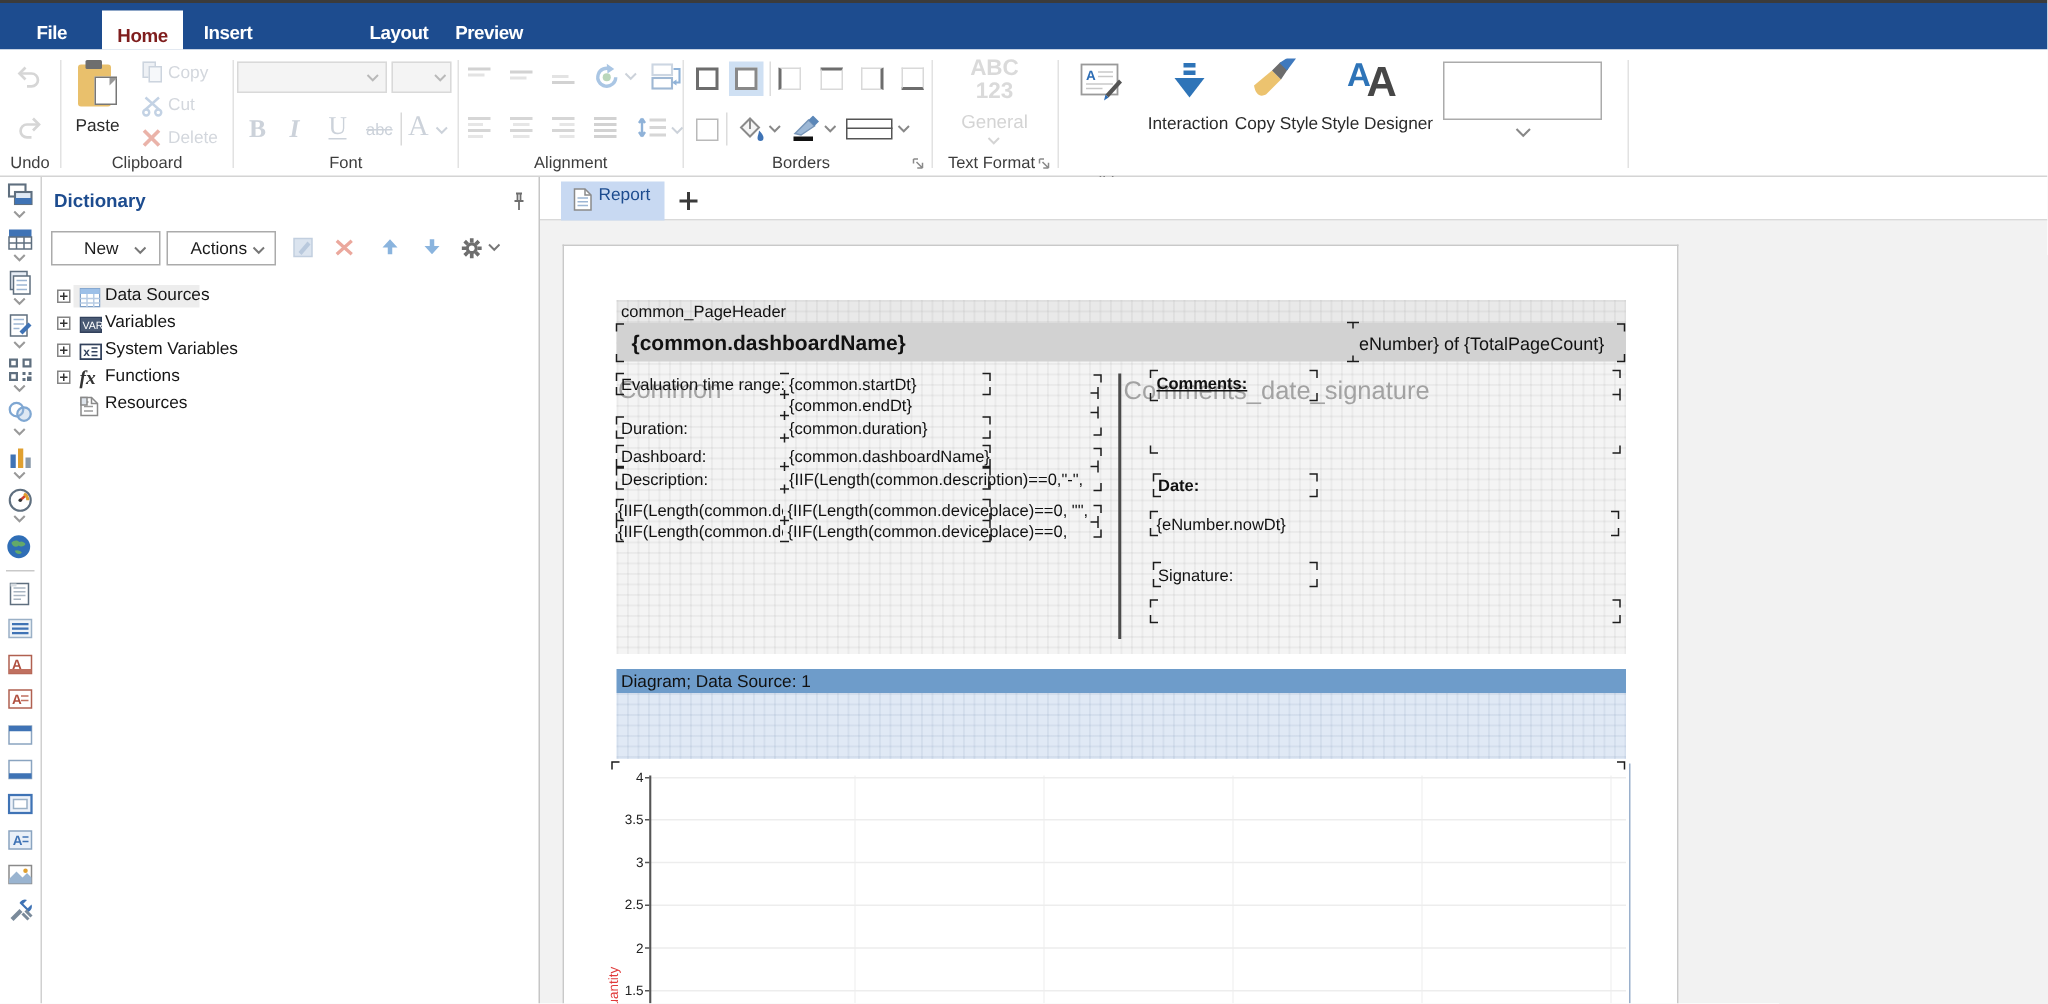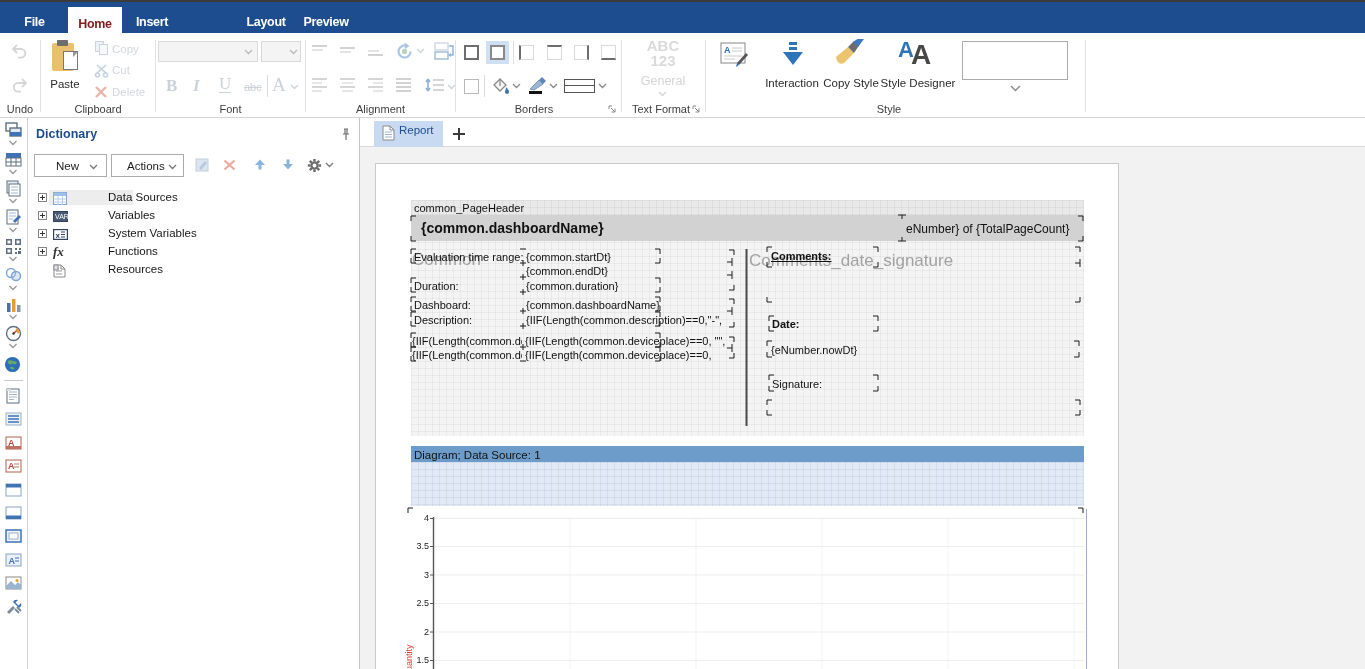--- a/index.html
+++ b/index.html
@@ -25,21 +25,21 @@
 #dict{left:28px;top:118px;width:332px;height:551px;background:#fff;border-right:1px solid #c6c6c6;}
 #canvas{left:360px;top:118px;width:1005px;height:551px;background:#f2f2f2;}
 #tabrow{position:absolute;left:0px;top:0px;width:1005px;height:29px;background:#fff;border-bottom:1px solid #d9d9d9;}
 #reporttab{position:absolute;left:14px;top:3px;width:69px;height:26px;background:#c8d9f2;}
 
 #page{position:absolute;left:375px;top:163px;width:744px;height:506px;background:#fff;border:1px solid #c9c9c9;border-bottom:none;}
 .grid{background-color:#f4f4f4;background-image:linear-gradient(to right,rgba(125,125,125,0.085) 1px,transparent 1px),linear-gradient(to bottom,rgba(125,125,125,0.085) 1px,transparent 1px);background-size:7px 7px;}
 .bgrid{background-color:#e0e9f5;background-image:linear-gradient(to right,rgba(100,125,160,0.10) 1px,transparent 1px),linear-gradient(to bottom,rgba(100,125,160,0.10) 1px,transparent 1px);background-size:7px 7px;}
 .dtext{position:absolute;font-size:11px;color:#111;white-space:nowrap;}
 .wmark{position:absolute;font-size:17px;color:#a2a2a2;white-space:nowrap;}
-.treerow{position:absolute;font-size:11.5px;color:#161616;white-space:nowrap;margin-left:38px;}
+.treerow{position:absolute;font-size:11.5px;color:#161616;white-space:nowrap;}
 .pbox{width:9px;height:9px;border:1px solid #848484;background:#fff;position:absolute;}
 .pbox:before{content:"";position:absolute;left:1px;top:3px;width:5px;height:1px;background:#333;}
 .pbox:after{content:"";position:absolute;left:3px;top:1px;width:1px;height:5px;background:#333;}
 .lsicon{position:absolute;left:5px;width:17px;height:17px;}
 </style></head>
 <body>
 <div id="root">
 <div class="abs" id="topstrip"></div>
 <div class="abs" id="tabbar"></div>
 <div class="rtab" style="left:17px;width:35px;">File</div>
@@ -58,21 +58,20 @@
   <div class="gsep" style="left:621px;"></div>
   <div class="gsep" style="left:705px;"></div>
   <div class="gsep" style="left:1085px;"></div>
   
   <div class="glabel" style="left:0px;width:40px;">Undo</div>
   <div class="glabel" style="left:43px;width:110px;">Clipboard</div>
   <div class="glabel" style="left:158px;width:145px;">Font</div>
   <div class="glabel" style="left:308px;width:145px;">Alignment</div>
   <div class="glabel" style="left:458px;width:152px;">Borders</div>
   <div class="glabel" style="left:617px;width:88px;">Text Format</div>
-  <div class="glabel" style="left:708px;width:362px;">Style</div>
 
   
   <svg class="abs" style="left:11px;top:11px;" width="17" height="15" viewBox="0 0 17 15">
         <path d="M2.5 5 H10 a4.3 4.3 0 0 1 0 8.6 H7" fill="none" stroke="#d6d6d6" stroke-width="1.8"></path>
         <path d="M6 1 L2 5 L6 9" fill="none" stroke="#d6d6d6" stroke-width="1.8"></path>
       </svg>
   <svg class="abs" style="left:11px;top:45px;" width="17" height="15" viewBox="0 0 17 15">
         <path d="M14.5 5 H7 a4.3 4.3 0 0 0 0 8.6 H10" fill="none" stroke="#d6d6d6" stroke-width="1.8"></path>
         <path d="M11 1 L15 5 L11 9" fill="none" stroke="#d6d6d6" stroke-width="1.8"></path>
       </svg>

